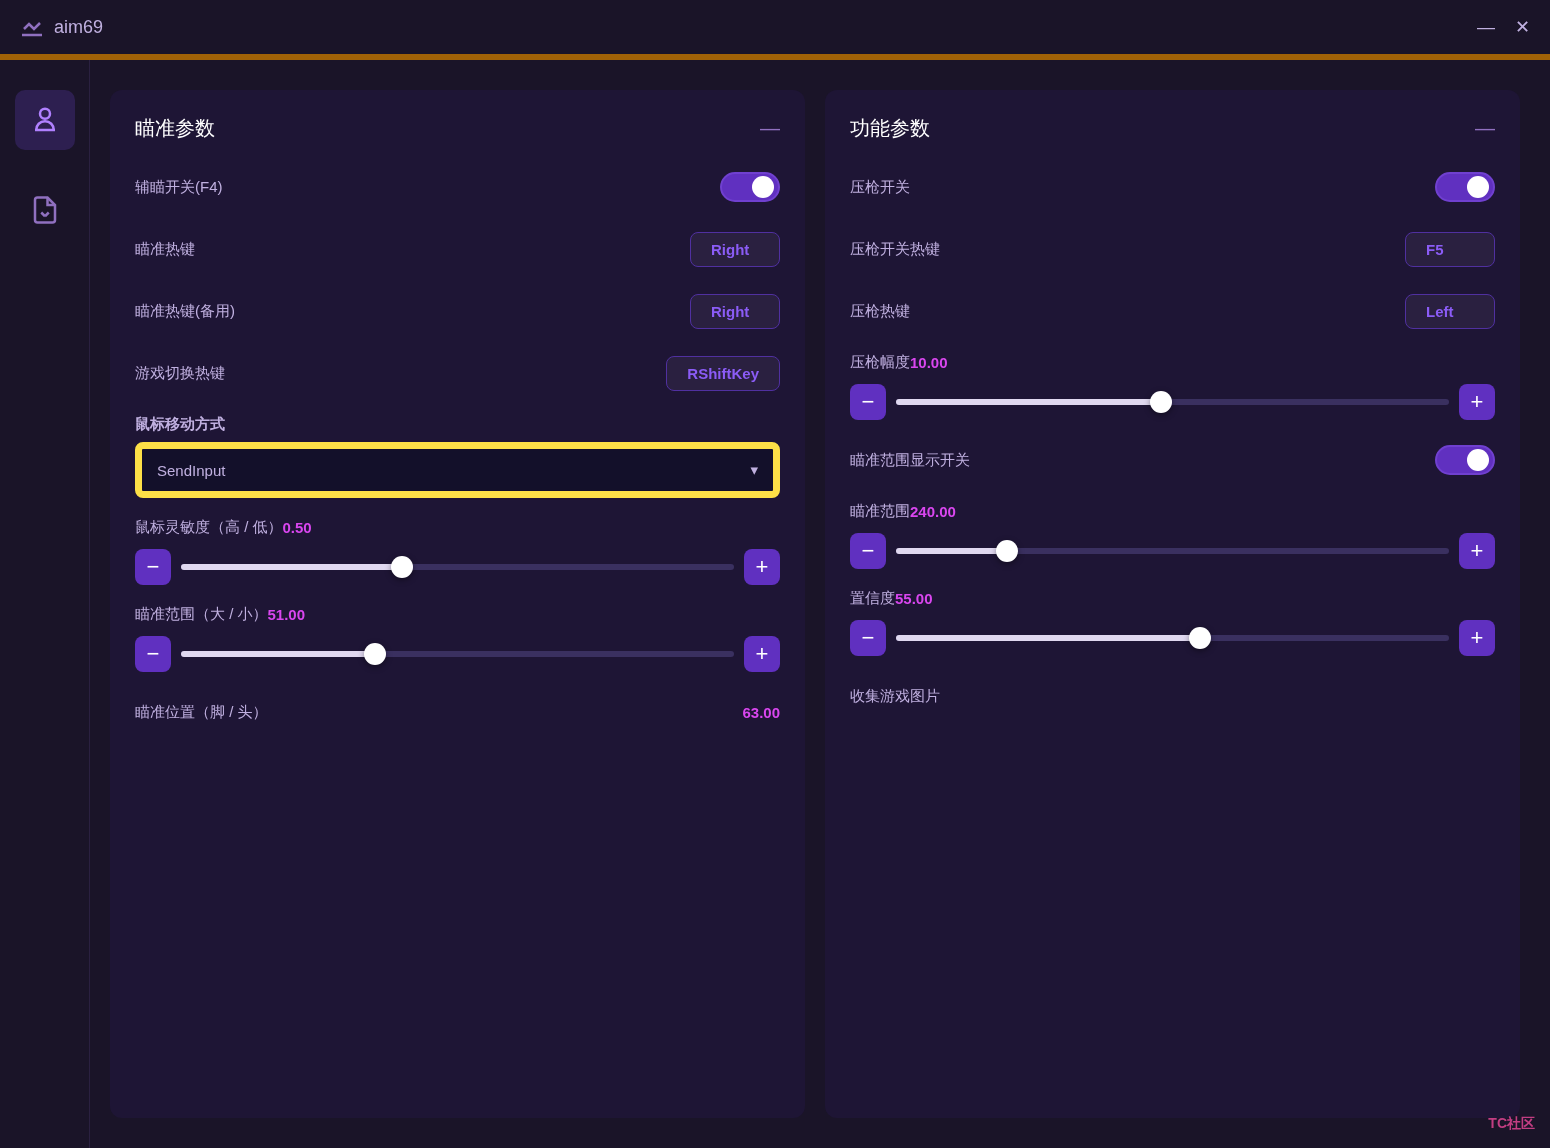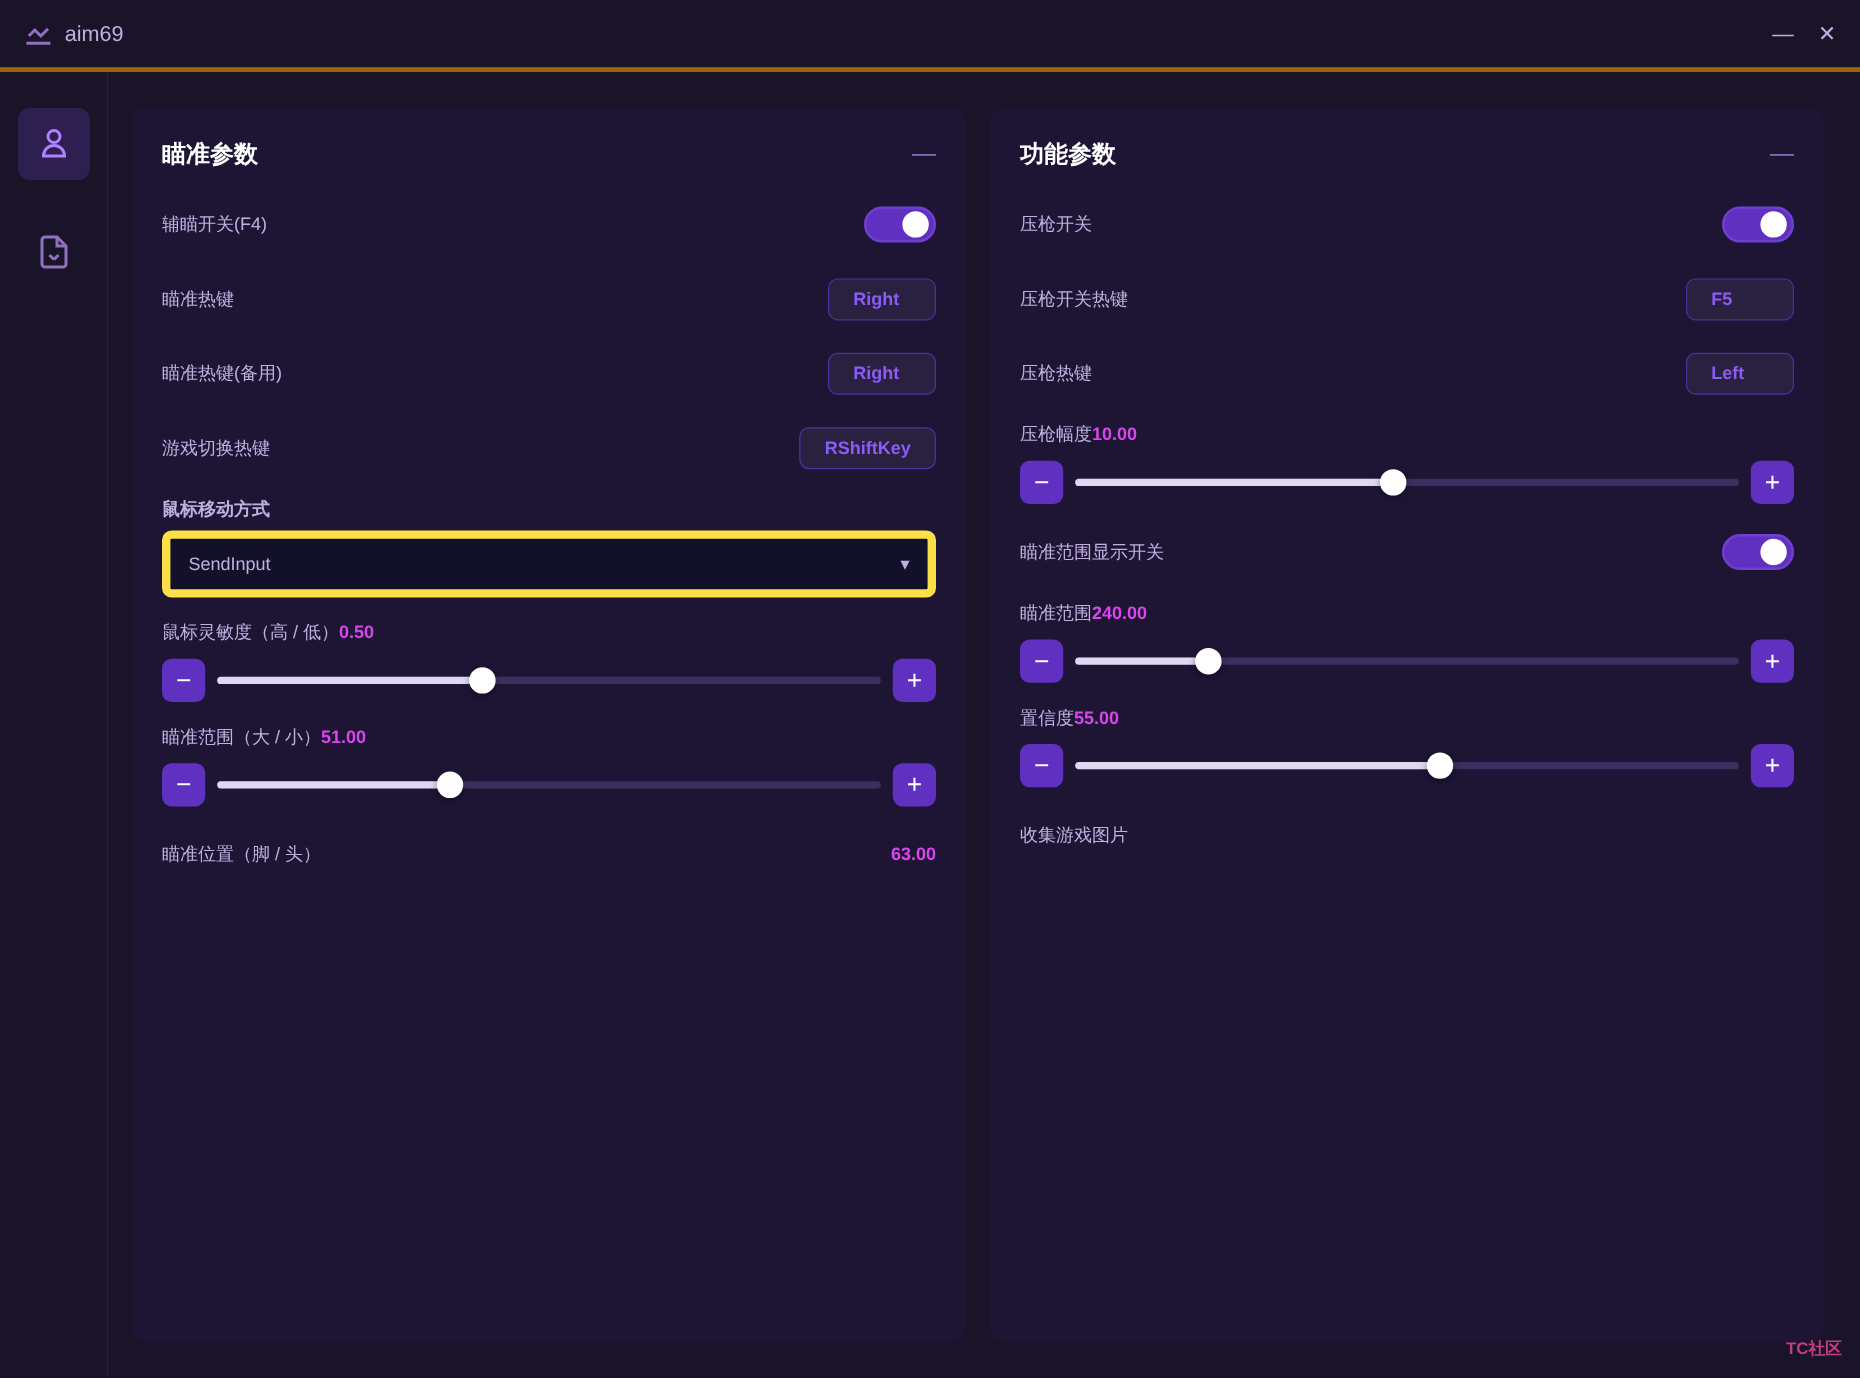--- a/index.html
+++ b/index.html
@@ -13,21 +13,21 @@
       position: relative;
     }
 
     
     .title-bar {
       height: 60px;
       background: #1a1428;
       display: flex;
       align-items: center;
       padding: 0 20px;
-      border-bottom: 4px solid #a16207;
+      border-bottom: 6px solid #a16207;
     }
     .title-bar-logo {
       display: flex;
       align-items: center;
       gap: 10px;
       color: #c0b0e0;
       font-size: 18px;
     }
     .title-bar-logo svg {
       width: 24px; height: 24px;
@@ -96,21 +96,21 @@
       flex: 1;
     }
     .panel-header {
       display: flex;
       align-items: center;
       justify-content: space-between;
       margin-bottom: 25px;
     }
     .panel-title {
       font-size: 20px;
-      font-weight: bold;
+      font-weight: normal;
       color: #ffffff;
     }
     .panel-collapse {
       color: #9070c0;
       font-size: 20px;
       cursor: pointer;
     }
 
     
     .param-row {

